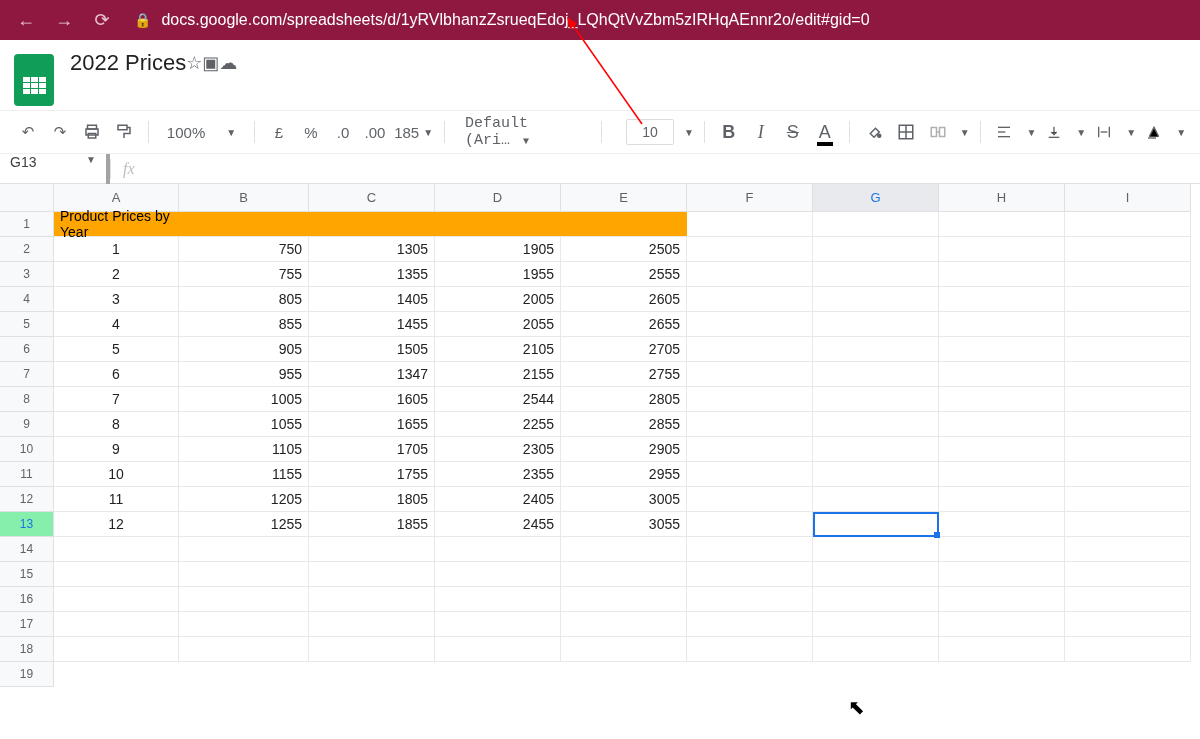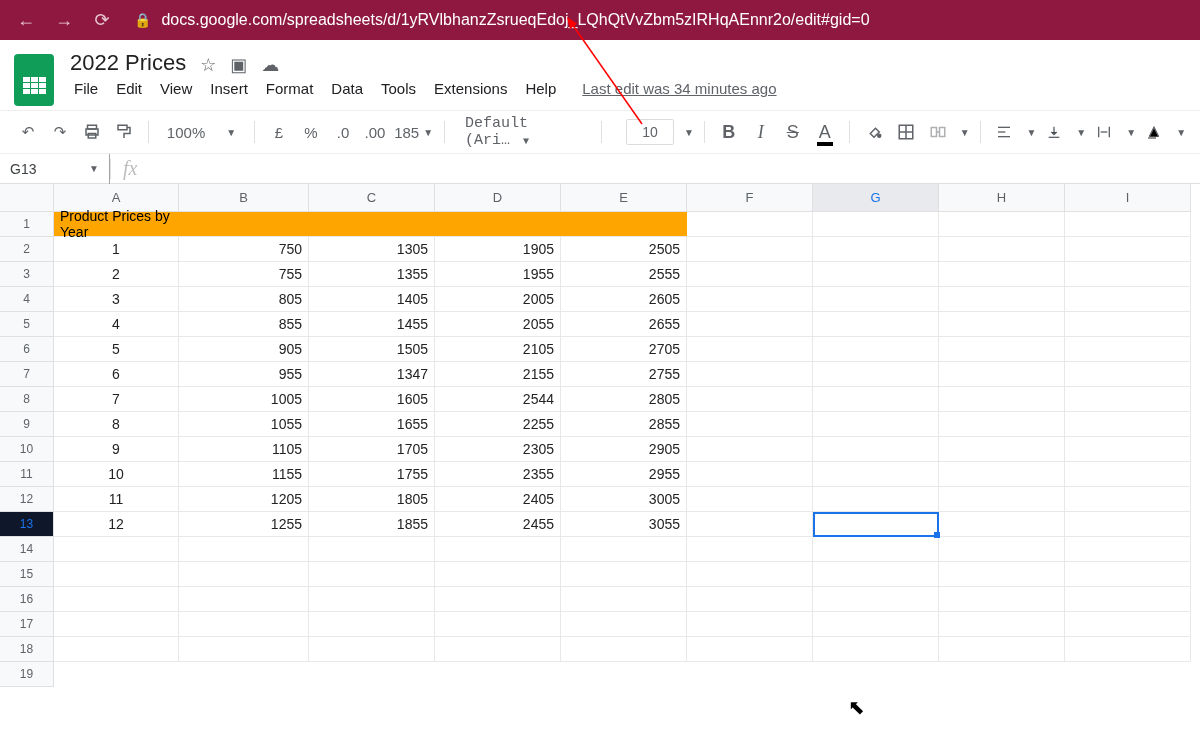--- a/index.html
+++ b/index.html
@@ -13,21 +13,21 @@
   .url { color: #ffffff; font-size: 16px; }
 
   
   .titlebar { height: 70px; display: flex; align-items: flex-start; padding: 10px 14px 0 14px; }
   .doc-icon { width: 40px; height: 52px; background: #0f9d58; border-radius: 4px; position: relative; margin-right: 16px; margin-top: 4px; }
   .doc-icon::after { content: ""; position: absolute; left: 8px; right: 8px; top: 22px; height: 18px; background: #fff; }
   .doc-icon::before { content: ""; position: absolute; left: 8px; right: 8px; top: 22px; height: 18px;
     background-image: linear-gradient(#0f9d58 1px, transparent 1px), linear-gradient(90deg, #0f9d58 1px, transparent 1px);
     background-size: 8px 6px; z-index: 1; }
   .title-lines { display: flex; flex-direction: column; gap: 2px; }
-  .title-row { display: flex; align-items: flex-end; gap: 14px; }
+  .title-row { display: flex; align-items: center; }
   .doc-title { font-size: 22px; color: #222; }
   .title-icon { color: #5f6368; font-size: 18px; }
   .menus { display: flex; gap: 10px; align-items: center; font-size: 15px; color: #202124; }
   .menu-item { padding: 2px 4px; cursor: default; }
   .last-edit { color: #5f6368; text-decoration: underline; margin-left: 12px; }
 
   
   .toolbar { height: 44px; border-top: 1px solid #eee; border-bottom: 1px solid #eee; display: flex; align-items: center; padding: 0 14px; gap: 4px; color: #5f6368; font-size: 15px; }
   .tbtn { min-width: 28px; height: 30px; display: inline-flex; align-items: center; justify-content: center; padding: 0 4px; }
   .tbtn svg { display: block; }
@@ -37,30 +37,30 @@
   .font-size-box { margin-left: 14px; width: 56px; height: 26px; border: 1px solid #dadce0; border-radius: 2px; display: flex; align-items: center; justify-content: center; font-size: 14px; }
   .bold { font-weight: bold; font-size: 18px; }
   .italic { font-style: italic; font-size: 18px; font-family: "Times New Roman", serif; }
   .strike { text-decoration: line-through; font-size: 18px; }
   .tc-A { position: relative; font-size: 18px; }
   .tc-A::after { content: ""; position: absolute; left: -2px; right: -2px; bottom: -3px; height: 4px; background: #000; }
   .caret { font-size: 10px; margin-left: 4px; color: #5f6368; }
 
   
   .fx-row { height: 30px; display: flex; align-items: center; border-bottom: 1px solid #e0e0e0; }
-  .name-box { width: 110px; height: 30px; border-right: 1px solid #a3a3a3; display: flex; align-items: center; padding: 0 10px; font-size: 14px; color: #3c4043; gap: 24px; }
-  .fx { font-style: italic; font-family: "Times New Roman", serif; color: #bdbdbd; font-size: 20px; padding: 0 12px; }
+  .name-box { width: 110px; height: 30px; border-right: 4px solid #a3a3a3; display: flex; align-items: flex-start; padding: 0 10px; font-size: 14px; color: #3c4043; gap: 24px; }
+  .fx { font-style: italic; font-family: "Times New Roman", serif; color: #bdbdbd; font-size: 16px; padding: 0 12px; }
   .fx-sep { width:1px; height:20px; background:#e0e0e0;}
 
   
   .grid { display: flex; }
   .row-headers { width: 54px; border-right: 1px solid #e0e0e0; }
   .rh-corner { height: 28px; background: #f8f9fa; border-bottom: 1px solid #e0e0e0; }
   .rh { height: 25px; background: #f8f9fa; border-bottom: 1px solid #e0e0e0; display: flex; align-items: center; justify-content: center; font-size: 12px; color: #5f6368; }
-  .rh.sel { background: #0f172a; color: #1a73e8; }
+  .rh.sel { background: #86efac; color: #1a73e8; }
 
   .cols { flex: 1; }
   .col-headers { display: flex; height: 28px; }
   .ch { background: #f8f9fa; border-right: 1px solid #e0e0e0; border-bottom: 1px solid #e0e0e0; display: flex; align-items: center; justify-content: center; font-size: 13px; color: #5f6368; }
   .ch.sel { background: #e8eaed; color: #1a73e8; }
 
   .data { position: relative; }
   .row { display: flex; height: 25px; }
   .cell { border-right: 1px solid #e8e8e8; border-bottom: 1px solid #e8e8e8; height: 25px; display: flex; align-items: center; padding: 0 6px; font-size: 14px; color: #222; background: #fff; }
   .titlecell { background: #ffa500; color: #000; font-weight: bold; border-right: none; }
@@ -108,32 +108,20 @@
 </div>
 
 <div class="titlebar">
   <div class="doc-icon"></div>
   <div class="title-lines">
     <div class="title-row">
       <span class="doc-title">2022 Prices</span>
       <span class="title-icon">☆</span>
       <span class="title-icon">▣</span>
       <span class="title-icon">☁</span>
-    </div>
-    <div class="menus">
-      <span class="menu-item">File</span>
-      <span class="menu-item">Edit</span>
-      <span class="menu-item">View</span>
-      <span class="menu-item">Insert</span>
-      <span class="menu-item">Format</span>
-      <span class="menu-item">Data</span>
-      <span class="menu-item">Tools</span>
-      <span class="menu-item">Extensions</span>
-      <span class="menu-item">Help</span>
-      <span class="last-edit">Last edit was 34 minutes ago</span>
     </div>
   </div>
 </div>
 
 <div class="toolbar">
   <span class="tbtn">↶</span>
   <span class="tbtn">↷</span>
   <span class="tbtn">
     <svg width="18" height="18" viewBox="0 0 24 24" fill="none" stroke="#5f6368" stroke-width="2">
         <rect x="6" y="3" width="12" height="5"></rect>

